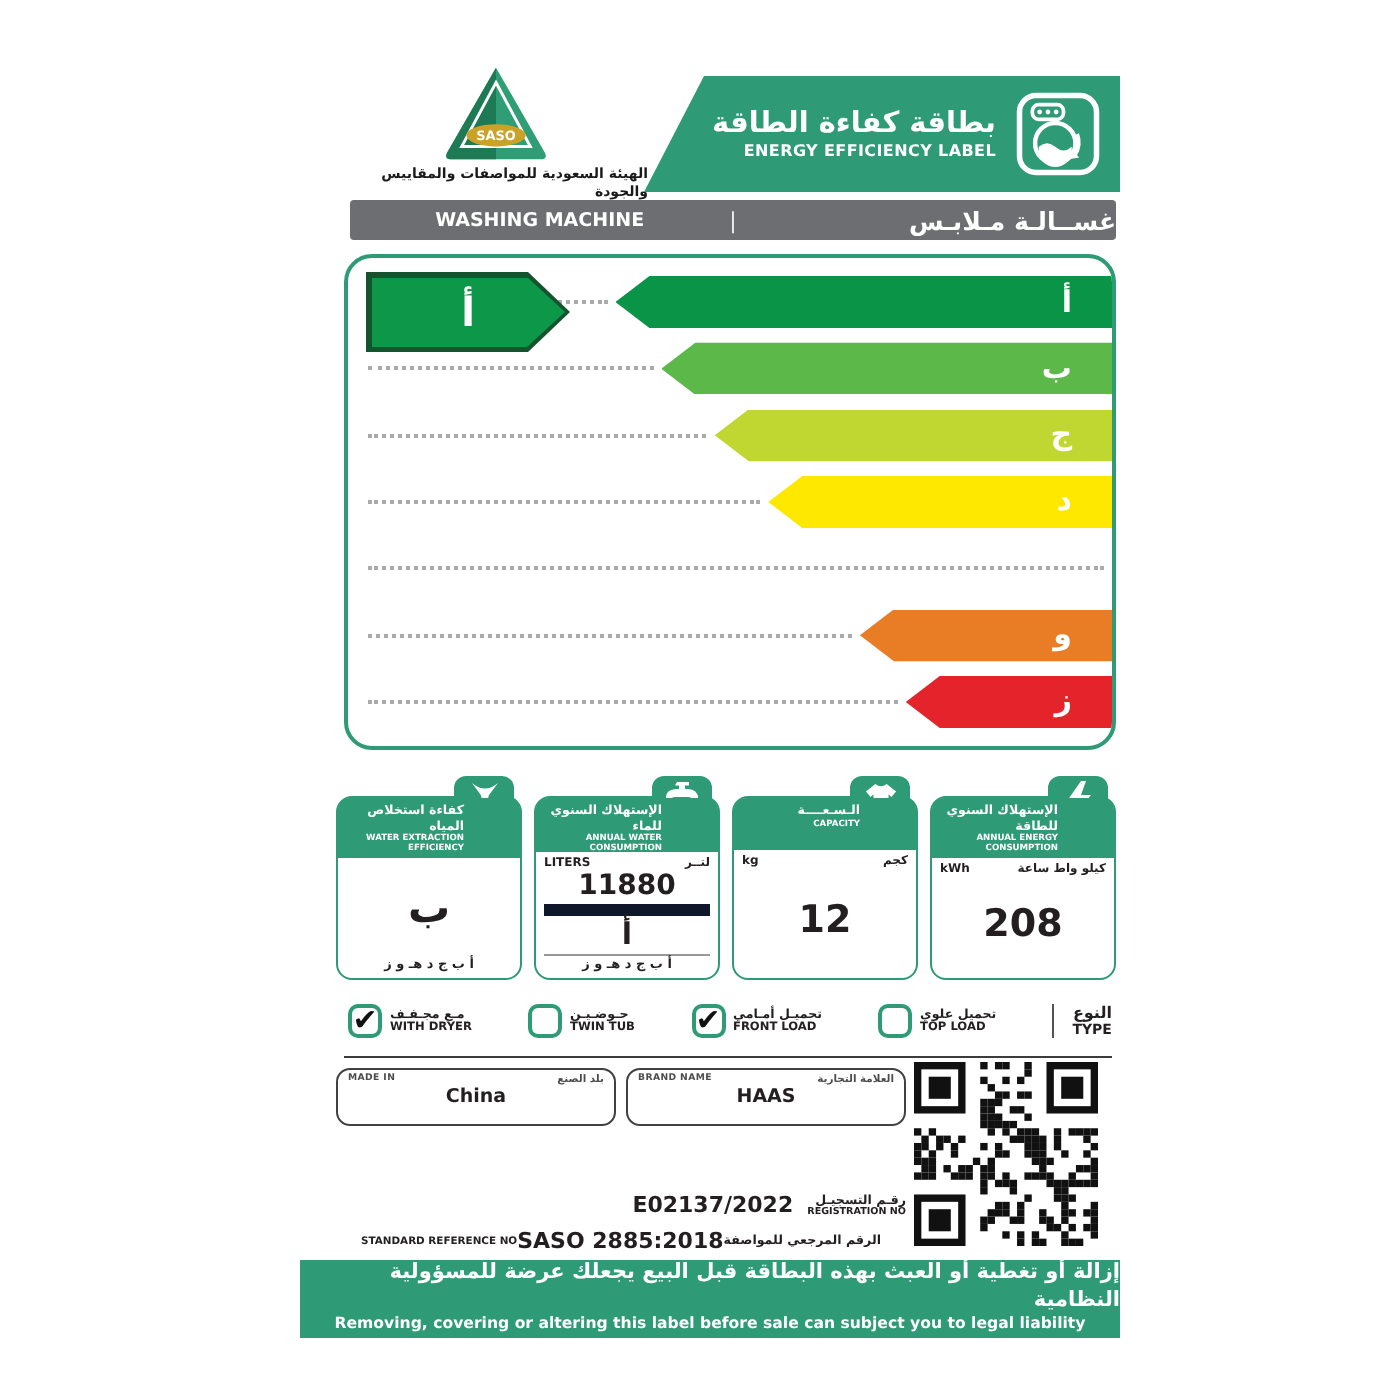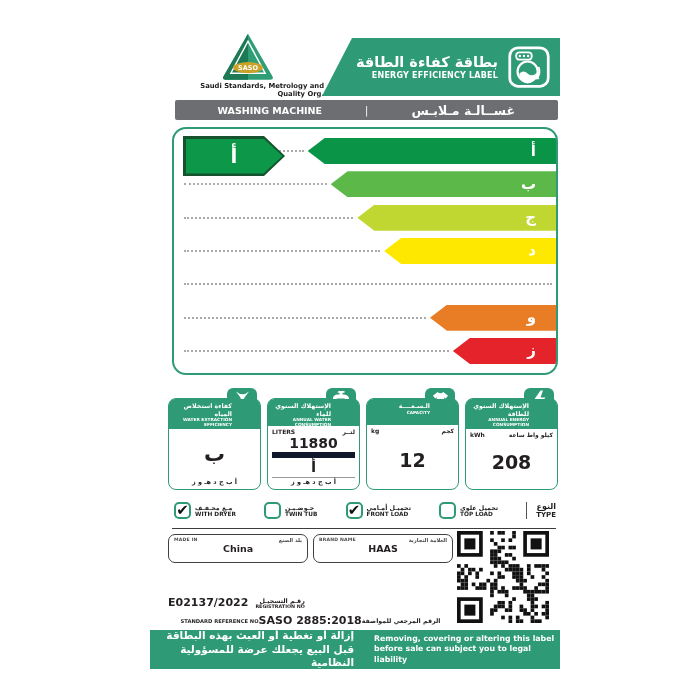--- a/index.html
+++ b/index.html
@@ -19,21 +19,21 @@
             display:flex; align-items:center; justify-content:flex-end; gap:9px; padding-right:9px; }
   .banner-text { text-align:right; color:#fff; }
   .banner-ar { font-size:14.5px; font-weight:bold; direction:rtl; line-height:1.15; }
   .banner-en { font-size:8px; font-weight:bold; letter-spacing:.2px; }
   .washer-icon svg { width:44px; height:44px; display:block; }
 
   .product-bar { position:absolute; left:25px; top:70px; width:383px; height:20px; background:#6d6e71;
                  border-radius:2px; display:flex; align-items:center; color:#fff; }
   .pb-en { flex:1; text-align:center; font-size:9.5px; font-weight:bold; }
   .pb-sep { font-size:11px; opacity:.9; }
-  .pb-ar { flex:1; text-align:center; font-size:12.5px; font-weight:bold; direction:rtl; letter-spacing:1px; }
+  .pb-ar { flex:1; font-size:12.5px; font-weight:bold; direction:rtl; letter-spacing:1px; }
 
   
   .rating-box { position:absolute; left:22px; top:97px; width:386px; height:248px;
                 border:2px solid #2e9b76; border-radius:14px; padding:9px 0;
                 display:flex; flex-direction:column; justify-content:space-between; overflow:hidden; }
   .bar-row { display:flex; align-items:center; height:26px; }
   .dots { flex:1; border-top:2px dotted #aaa; margin:0 4px 0 10px; }
   .bar { height:26px; clip-path:polygon(0 50%, 17px 0, 100% 0, 100% 100%, 17px 100%);
          display:flex; align-items:center; justify-content:flex-end; padding-right:20px; }
   .bar-letter { color:#fff; font-weight:bold; font-size:15px; line-height:1; }
@@ -81,53 +81,54 @@
   
   .dbox { position:absolute; border:1.5px solid #414042; border-radius:7px; background:#fff; padding:2px 5px 1px; }
   .dbox-made { left:18px; top:504px; width:140px; height:29px; }
   .dbox-brand { left:163px; top:504px; width:140px; height:29px; }
   .dbox-model { left:18px; top:536px; width:285px; height:26px; }
   .dlabels { display:flex; justify-content:space-between; }
   .dlabel-en { font-size:4.6px; font-weight:bold; color:#4c4c4c; letter-spacing:.2px; }
   .dlabel-ar { font-size:5.2px; font-weight:bold; color:#4c4c4c; direction:rtl; }
   .dvalue { text-align:center; font-size:9.5px; font-weight:bold; line-height:1.2; }
   .reg-row { position:absolute; left:18px; top:566px; width:285px; display:flex; align-items:center;
-             gap:7px; }
+             justify-content:flex-end; gap:7px; }
   .reg-value { font-size:11px; font-weight:bold; }
   .reg-labels { display:flex; flex-direction:column; text-align:right; }
   .reg-ar { font-size:6.3px; font-weight:bold; direction:rtl; }
   .reg-en { font-size:4.8px; font-weight:bold; }
   .std-row { position:absolute; left:18px; top:584px; width:285px; display:flex; align-items:center;
              justify-content:center; }
   .std-en { font-size:5.2px; font-weight:bold; }
   .std-value { font-size:11px; font-weight:bold; }
   .std-ar { font-size:6.3px; font-weight:bold; direction:rtl; }
   .qr { position:absolute; left:307px; top:501px; width:92px; height:92px; }
   .qr svg { width:100%; height:100%; }
 
   
   .footer-bar { position:absolute; left:0; top:600px; width:410px; height:39px; background:#2e9b76; color:#fff;
-                display:flex; flex-direction:row; align-items:center; justify-content:flex-end;gap:20px; }
+                display:flex; flex-direction:column; align-items:center; justify-content:flex-start; }
   .foot-ar { font-size:10.5px; font-weight:bold; direction:rtl; line-height:1.3; }
   .foot-en { font-size:7.8px; font-weight:bold; line-height:1.3; }
 </style>
 </head>
 <body>
 
 <div class="canvas">
   <div class="label">
 
     <div class="org">
       <svg viewBox="0 0 60 54">
         <path d="M30 2 L56.5 48 Q58 51.5 54 51.5 L6 51.5 Q2 51.5 3.5 48 Z" fill="#2f9e77"></path>
         <path d="M30 2 L30 51.5 L6 51.5 Q2 51.5 3.5 48 Z" fill="#1d7a55"></path>
         <path d="M30 10 L48.5 44.5 L11.5 44.5 Z" fill="none" stroke="#fff" stroke-width="1.6"></path>
         <ellipse cx="30" cy="38.5" rx="16" ry="6" fill="#c9a227"></ellipse>
         <text x="30" y="41" font-size="7" fill="#fff" text-anchor="middle" font-weight="bold" font-family="DejaVu Sans, sans-serif">SASO</text>
       </svg>
+      <div class="org-ar">الهيئة السعودية للمواصفات والمقاييس والجودة</div>
       <div class="org-en">Saudi Standards, Metrology and Quality Org.</div>
     </div>
 
     <div class="banner">
       <div class="banner-text">
         <div class="banner-ar">بطاقة كفاءة الطاقة</div>
         <div class="banner-en">ENERGY EFFICIENCY LABEL</div>
       </div>
       <div class="washer-icon">
         <svg viewBox="0 0 48 48">

